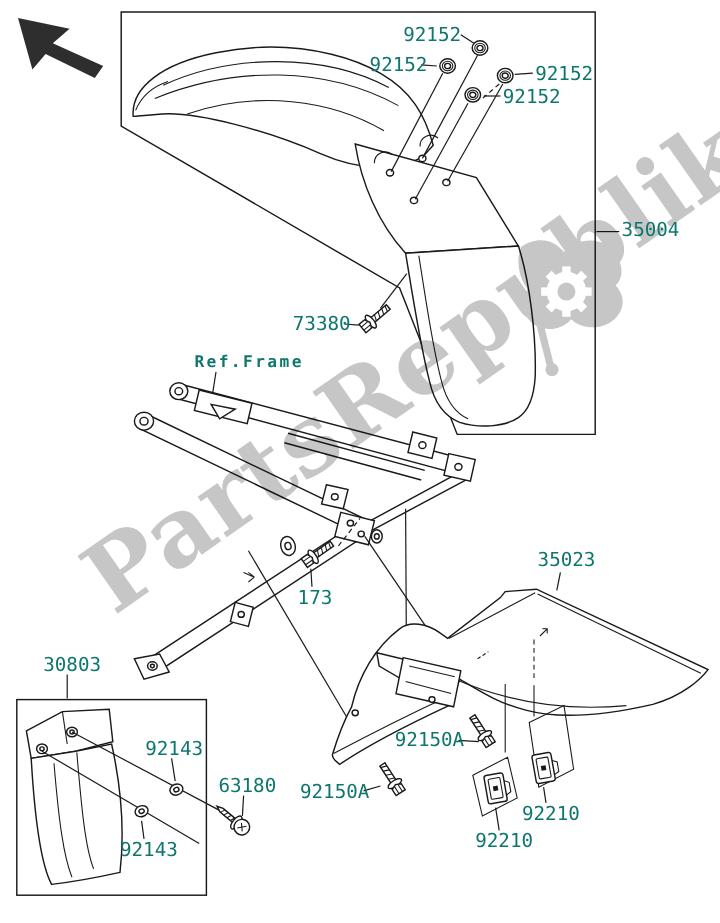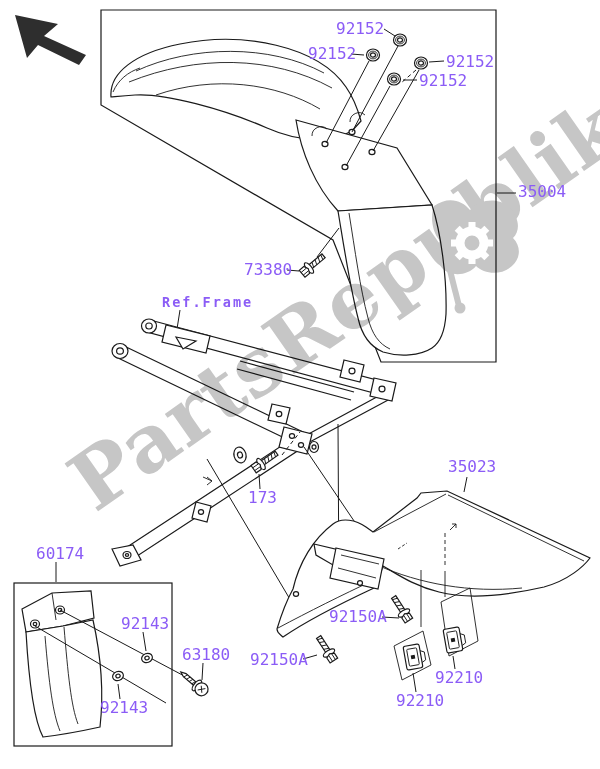--- a/index.html
+++ b/index.html
@@ -9,21 +9,21 @@
   }
   .artlayer{position:absolute;left:0;top:0;z-index:1;}
   .wmlayer{position:absolute;left:0;top:0;width:600px;height:769px;z-index:3;
     mix-blend-mode:multiply;pointer-events:none;}
   .wm-text{
     position:absolute;left:52px;top:452px;transform-origin:0 0;
     transform:rotate(-35deg);font-family:"DejaVu Serif",serif;font-weight:bold;
     font-size:80px;letter-spacing:1px;color:#c6c6c6;white-space:nowrap;
   }
   .lbl{
-    position:absolute;z-index:4;font-size:16px;color:#8b5cf6;
+    position:absolute;z-index:4;font-size:16px;color:#0f766e;
     font-family:"DejaVu Sans Mono",monospace;white-space:nowrap;line-height:1;
   }
   .lbl-ref{font-size:13.5px;font-weight:bold;letter-spacing:2px;}
   svg .ln{stroke:#1a1a1a;stroke-width:1.2;fill:none;}
   svg .fw{stroke:#1a1a1a;stroke-width:1.2;fill:#ffffff;}
   svg .thin{stroke:#1a1a1a;stroke-width:0.9;fill:none;}
   svg .lead{stroke:#1a1a1a;stroke-width:1;fill:none;}
 </style>
 </head>
 <body>
@@ -291,21 +291,21 @@
 
   <div class="lbl" style="left:336px;top:21px">92152</div>
   <div class="lbl" style="left:308px;top:46px">92152</div>
   <div class="lbl" style="left:446px;top:54px">92152</div>
   <div class="lbl" style="left:419px;top:73px">92152</div>
   <div class="lbl" style="left:518px;top:184px">35004</div>
   <div class="lbl" style="left:244px;top:262px">73380</div>
   <div class="lbl lbl-ref" style="left:162px;top:296px">Ref.Frame</div>
   <div class="lbl" style="left:248px;top:490px">173</div>
   <div class="lbl" style="left:448px;top:459px">35023</div>
-  <div class="lbl" style="left:36px;top:546px">60174</div>
+  <div class="lbl" style="left:36px;top:546px">30803</div>
   <div class="lbl" style="left:121px;top:616px">92143</div>
   <div class="lbl" style="left:182px;top:647px">63180</div>
   <div class="lbl" style="left:100px;top:700px">92143</div>
   <div class="lbl" style="left:329px;top:609px">92150A</div>
   <div class="lbl" style="left:250px;top:652px">92150A</div>
   <div class="lbl" style="left:435px;top:670px">92210</div>
   <div class="lbl" style="left:396px;top:693px">92210</div>
 
 </div>
 

